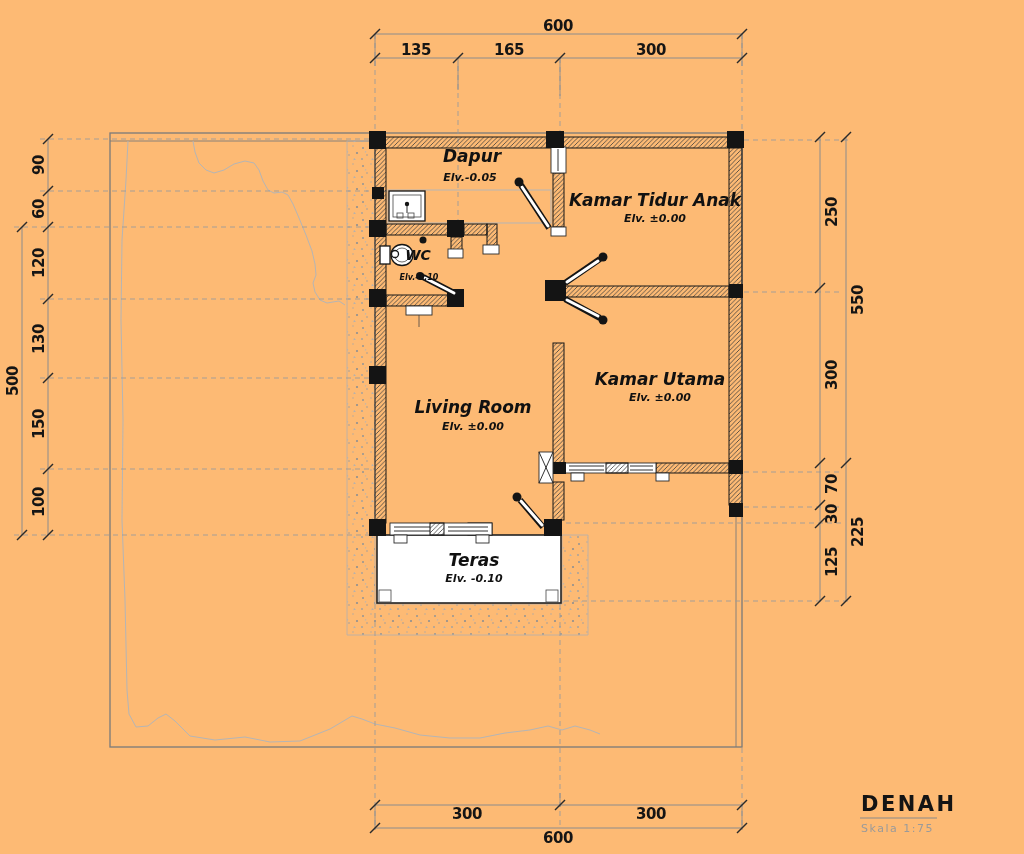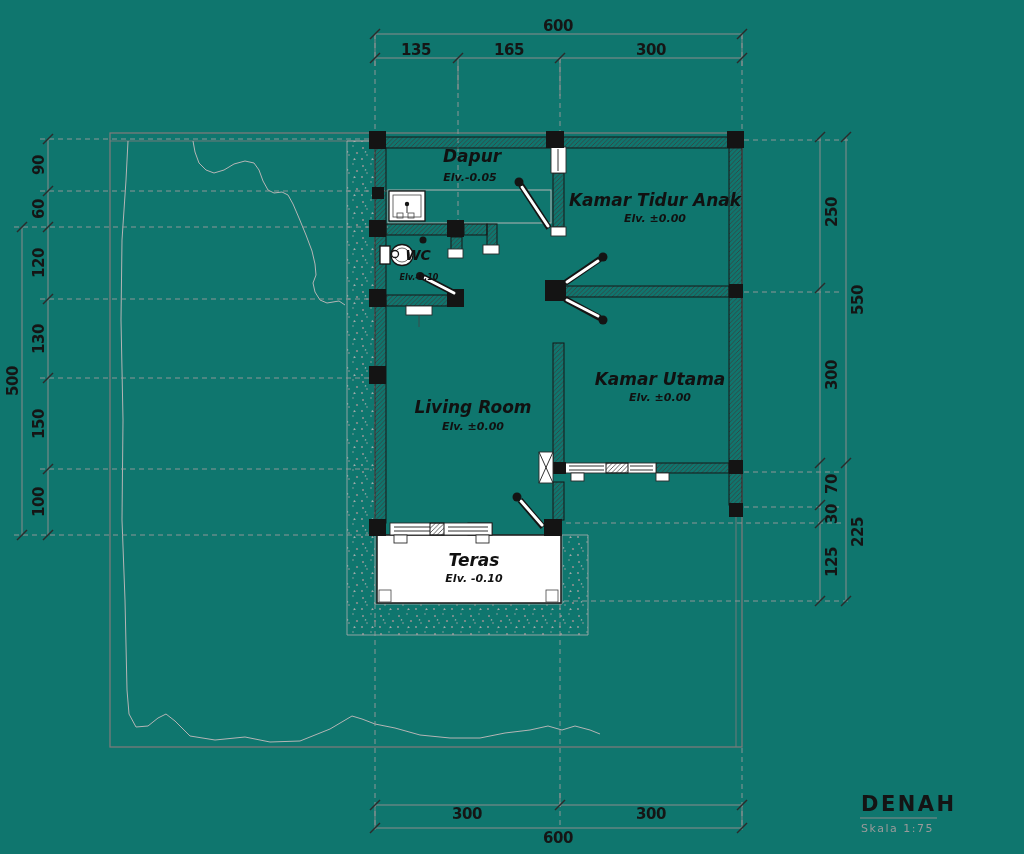--- a/index.html
+++ b/index.html
@@ -1,16 +1,16 @@
 <!DOCTYPE html>
 <html><head>
 <meta charset="utf-8">
 <style>
   html,body{margin:0;padding:0;background:#ffffff;}
-  .sheet{position:relative;width:1024px;height:854px;background:#0f766e;overflow:hidden;
+  .sheet{position:relative;width:1024px;height:854px;background:#fdba74;overflow:hidden;
          font-family:"DejaVu Sans",sans-serif;}
   svg{position:absolute;left:0;top:0;}
   .dimline{stroke:#8c8c8c;stroke-width:1;fill:none;}
   .tick{stroke:#2b2b2b;stroke-width:1.5;}
   .dash{stroke:#9b9b9b;stroke-width:0.9;stroke-dasharray:5 4;fill:none;}
   .stub{stroke:#8c8c8c;stroke-width:0.9;fill:none;}
   .wall{fill:url(#hatch);stroke:#161616;stroke-width:1;}
   .col{fill:#141414;stroke:none;}
   .frame{fill:#ffffff;stroke:#2a2a2a;stroke-width:0.9;}
   .glass{stroke:#1c1c1c;stroke-width:0.9;fill:none;}

